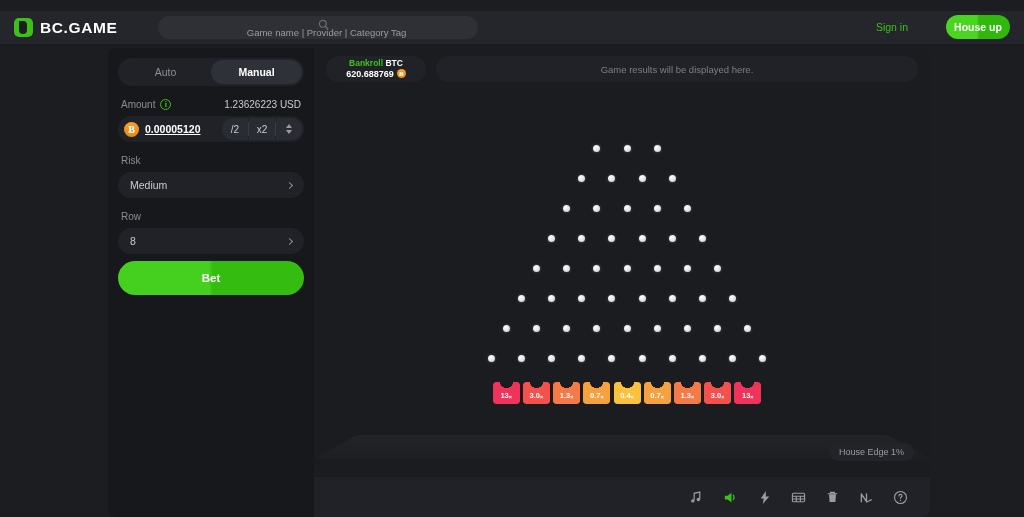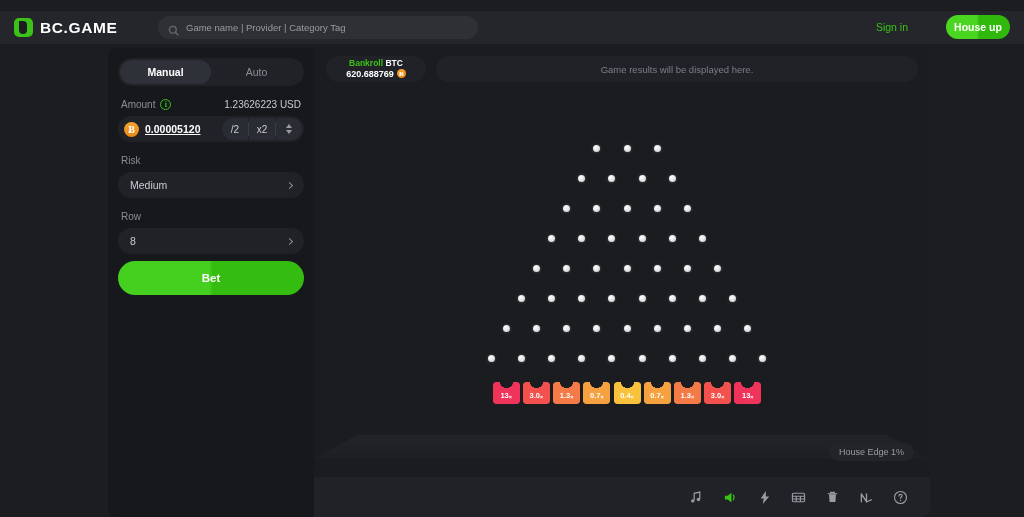--- a/index.html
+++ b/index.html
@@ -30,21 +30,21 @@
     background: #1b1d21;
   }
   .logo-text {
     color: #ffffff; font-size: 15.5px; font-weight: bold;
     letter-spacing: 0.6px; margin-left: 7px;
   }
   .search-box {
     position: absolute; left: 158px; top: 5px;
     width: 320px; height: 23px;
     background: #2e3035; border-radius: 12px;
-    display: flex; align-items: center; padding-left: 10px;
+    display: flex; align-items: center; padding-left: 10px; flex-direction: column;
   }
   .search-icon { width: 11px; height: 11px; flex: none; opacity: .55; }
   .search-ph { color: #9a9ca2; font-size: 9.5px; margin-left: 7px; }
   .signin {
     position: absolute; right: 116px; top: 10px;
     color: #3bc117; font-size: 10.5px; font-weight: normal;
     cursor: pointer;
   }
   .signup {
     position: absolute; right: 14px; top: 4px;
@@ -252,22 +252,22 @@
 
   <div class="signin">Sign in</div>
   <button class="signup">House up</button>
 </div>
 
 <div class="stage">
 
   <div class="panel">
 
     <div class="mode-switch">
+      <div class="mode-tab">Auto</div>
       <div class="mode-tab active">Manual</div>
-      <div class="mode-tab">Auto</div>
     </div>
 
     <div class="row-label">
       <span class="lbl">
         <span>Amount</span>
         <span class="info-dot">i</span>
       </span>
       <span class="amt-usd">1.23626223 USD</span>
     </div>
 

